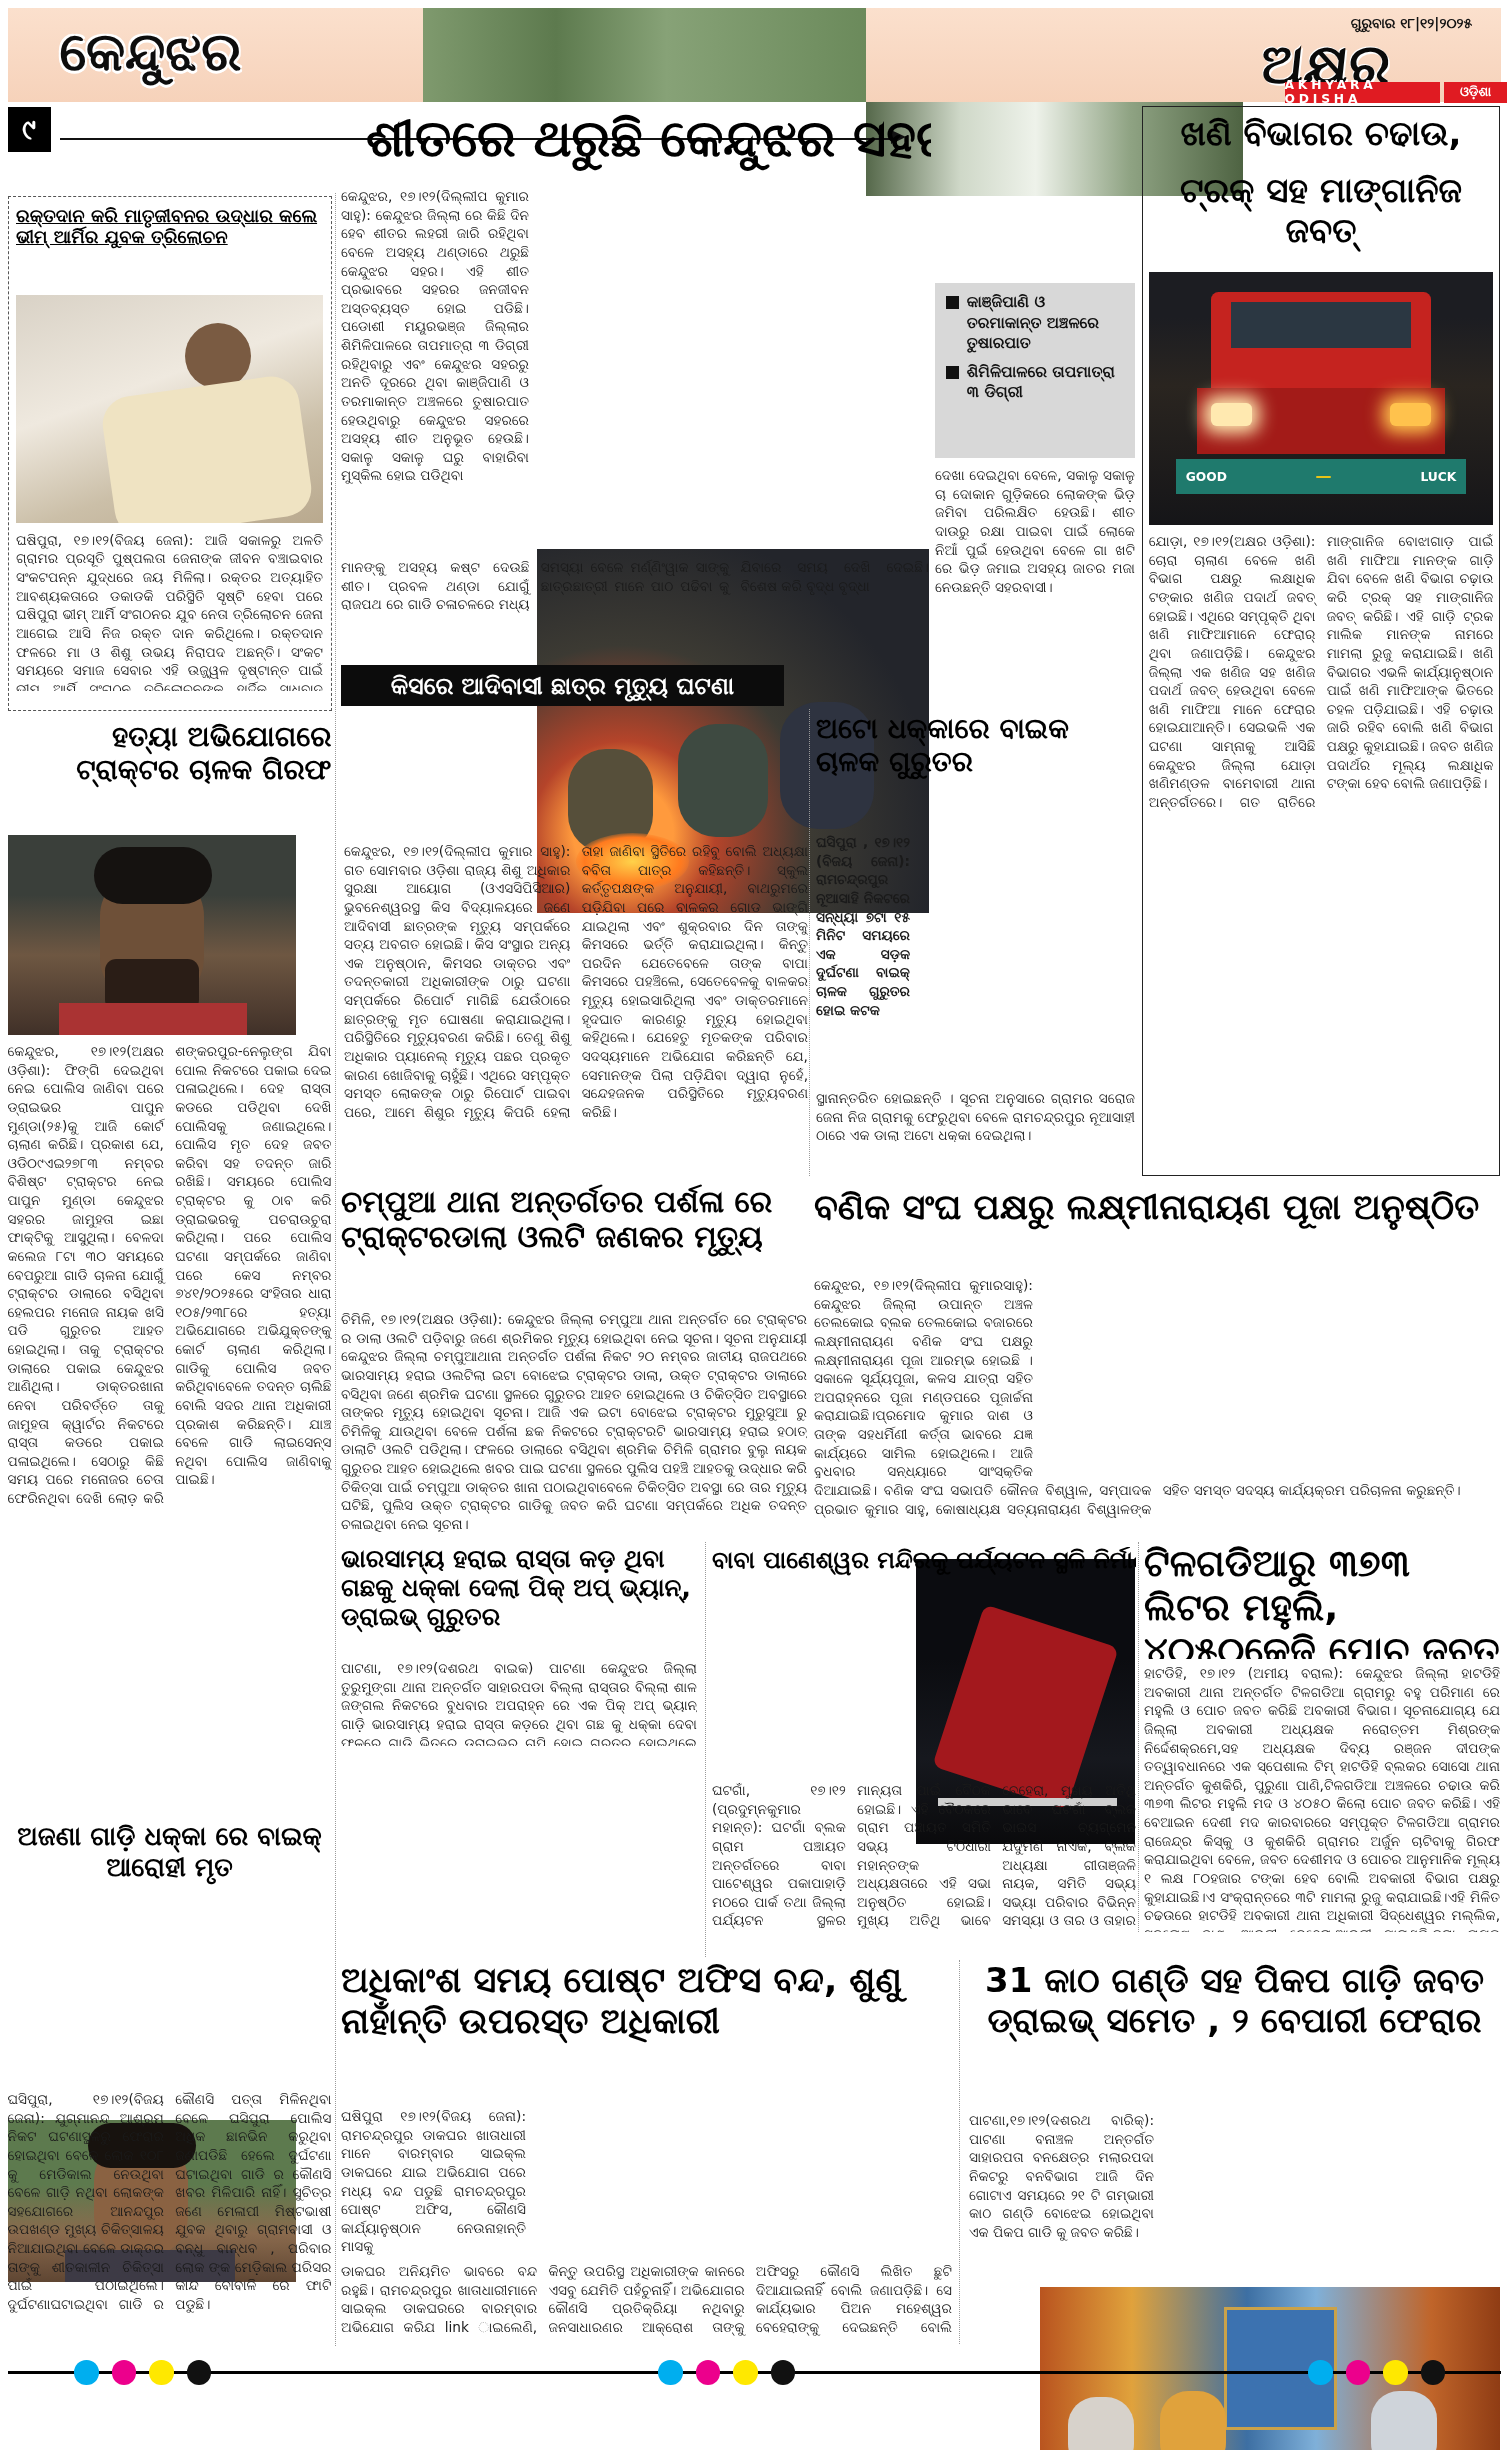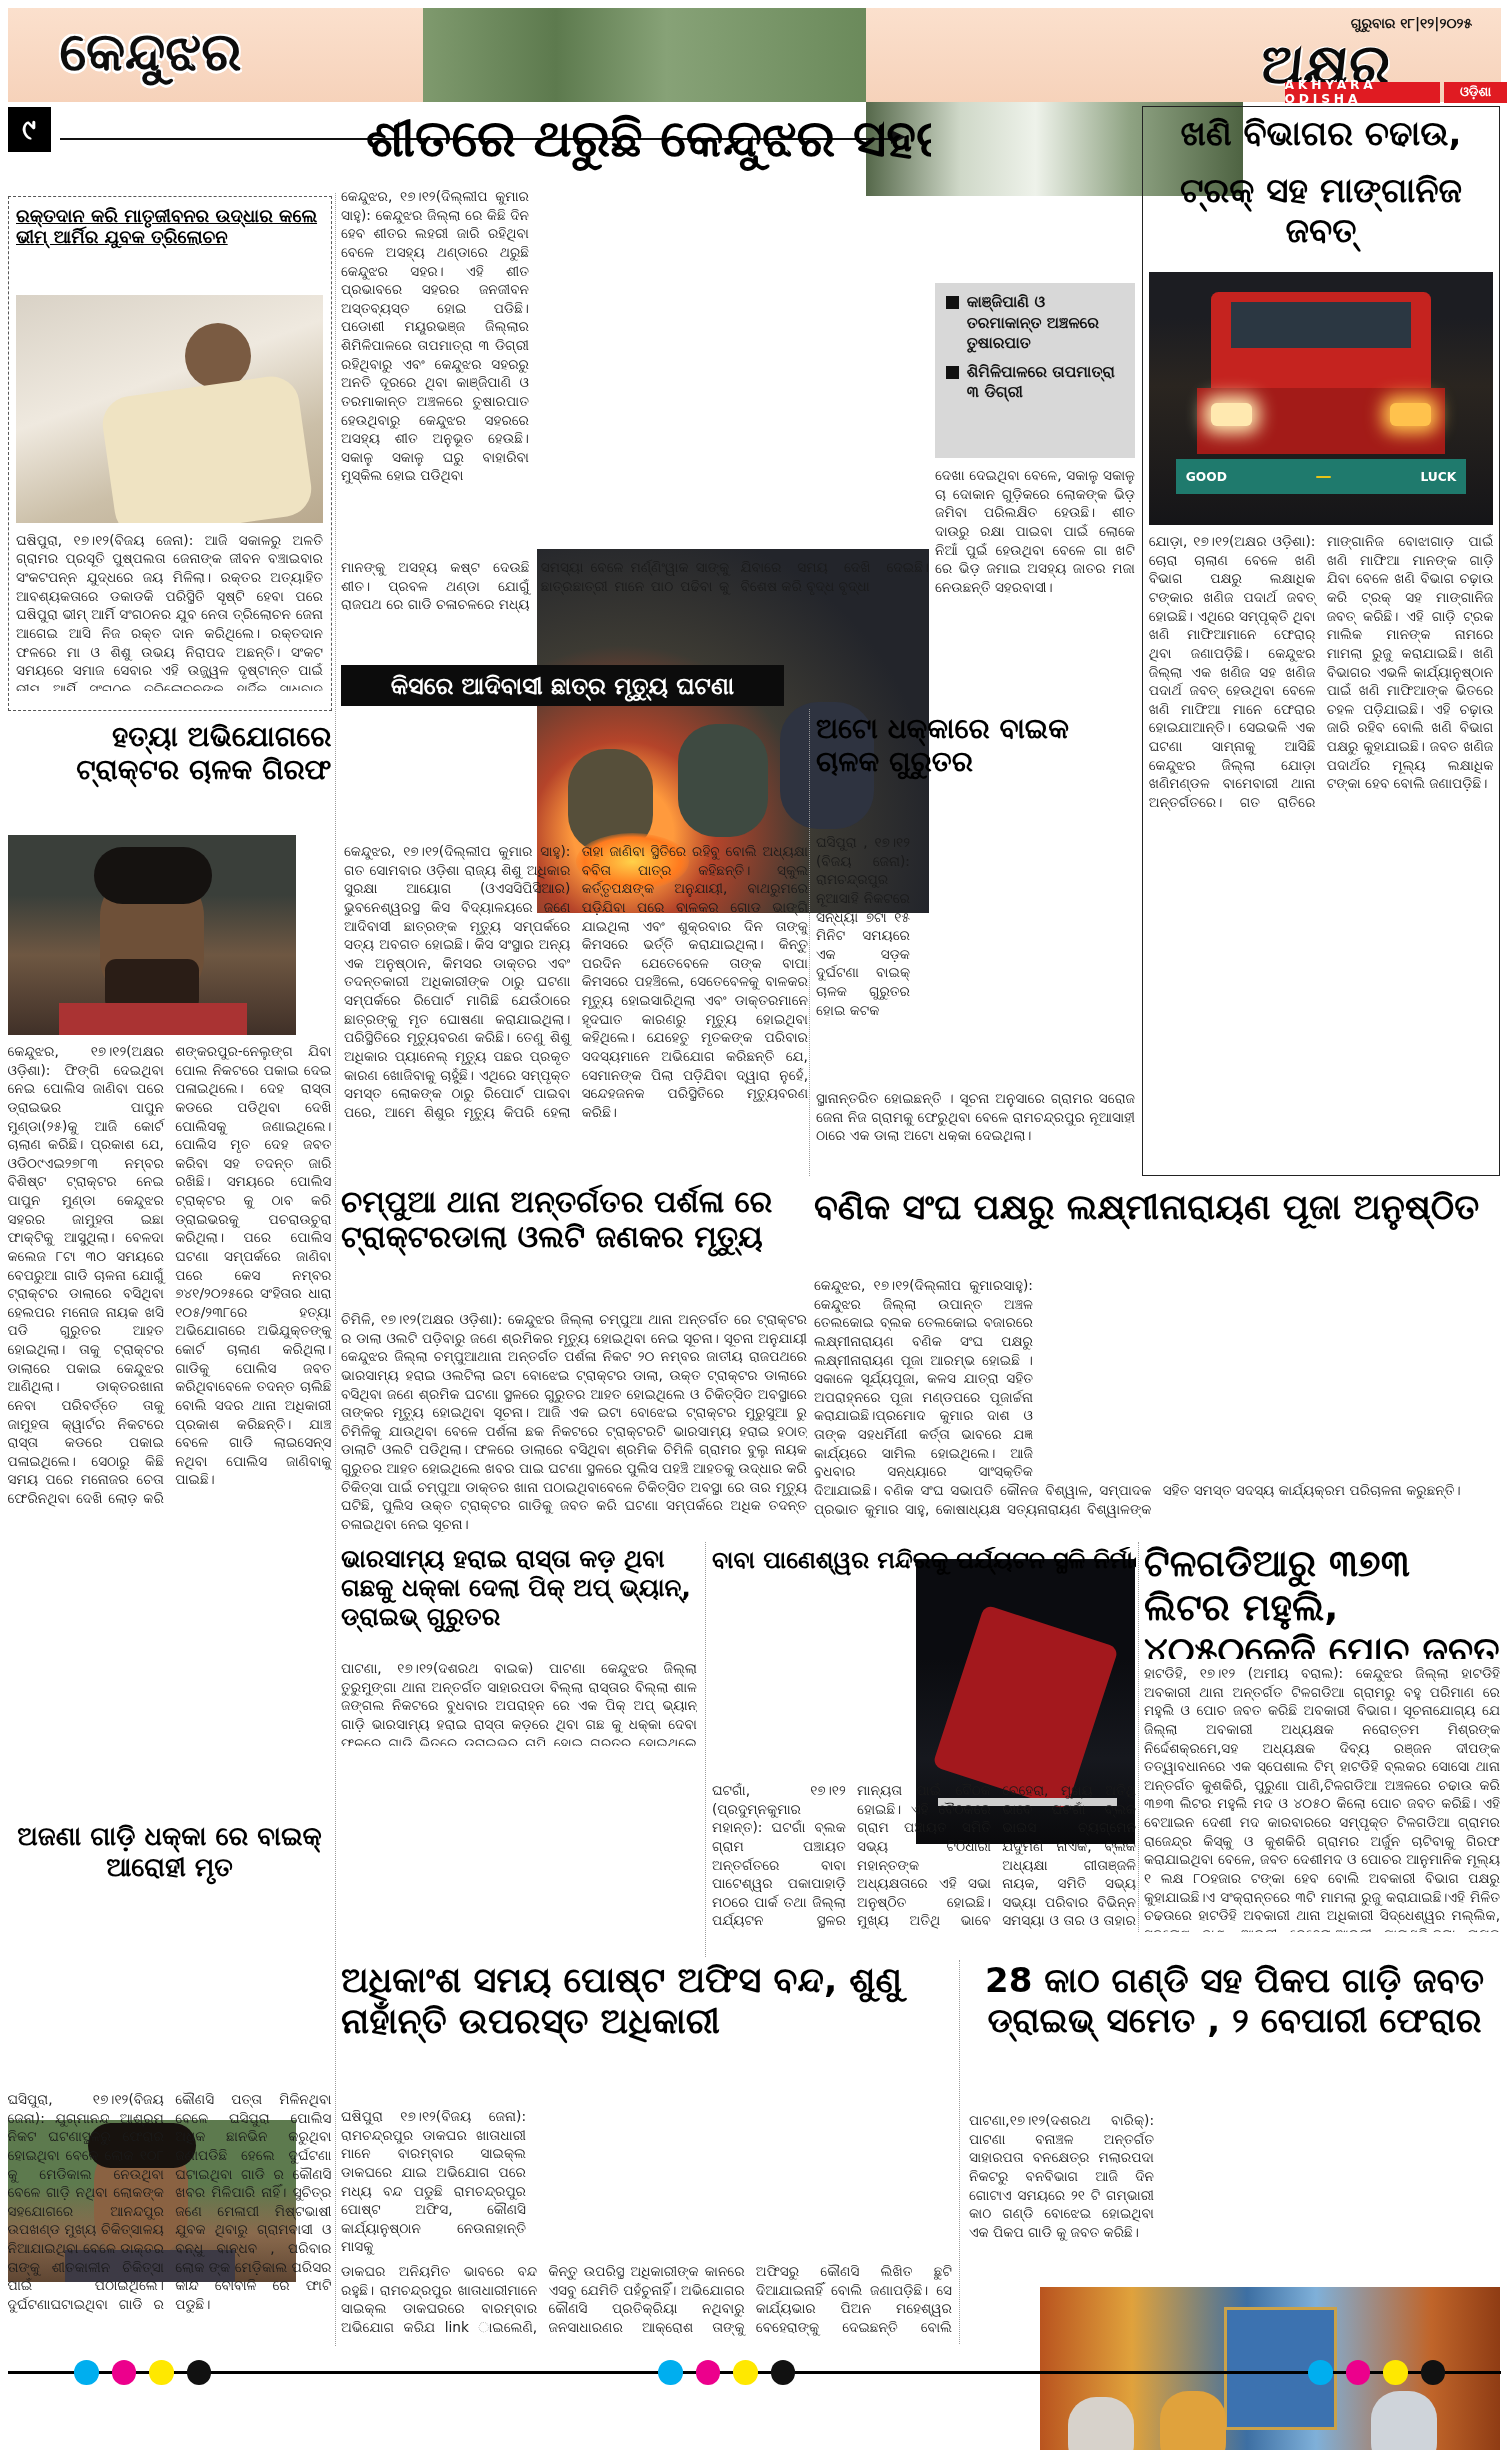--- a/index.html
+++ b/index.html
@@ -116,21 +116,21 @@
 
   <div class="abs body-text cols3" style="left:341px;top:558px;width:588px;height:102px;">ମାନଙ୍କୁ ଅସହ୍ୟ କଷ୍ଟ ଦେଉଛି ଶୀତ। ପ୍ରବଳ ଥଣ୍ଡା ଯୋଗୁଁ ରାଜପଥ ରେ ଗାଡି ଚଳାଚଳରେ ମଧ୍ୟ ସମସ୍ୟା ବେଳେ ମର୍ଣ୍ଣିଂୱାକ ସାଙ୍କୁ ଛାତ୍ରଛାତ୍ରୀ ମାନେ ପାଠ ପଢିବା କୁ ଯିବାରେ ସମୟ ଦେଖି ଦେଇଛି। ବିଶେଷ କରି ବୃଦ୍ଧ ବୃଦ୍ଧା</div>
 
   <div class="abs blackbanner" style="left:341px;top:665px;width:443px;height:41px;font-size:23.6px;">କିସରେ ଆଦିବାସୀ ଛାତ୍ର ମୃତ୍ୟୁ ଘଟଣା</div>
 
   <div class="abs body-text cols2" style="left:344px;top:842px;width:464px;height:332px;">କେନ୍ଦୁଝର, ୧୭।୧୨(ଦିଲ୍ଲୀପ କୁମାର ସାହୁ): ଗତ ସୋମବାର ଓଡ଼ିଶା ରାଜ୍ୟ ଶିଶୁ ଅଧିକାର ସୁରକ୍ଷା ଆୟୋଗ (ଓଏସସିପିସିଆର) ଭୁବନେଶ୍ୱରସ୍ଥ କିସ ବିଦ୍ୟାଳୟରେ ଜଣେ ଆଦିବାସୀ ଛାତ୍ରଙ୍କ ମୃତ୍ୟୁ ସମ୍ପର୍କରେ ସତ୍ୟ ଅବଗତ ହୋଇଛି। କିସ ସଂସ୍ଥାର ଅନ୍ୟ ଏକ ଅନୁଷ୍ଠାନ, କିମସର ଡାକ୍ତର ଏବଂ ତଦନ୍ତକାରୀ ଅଧିକାରୀଙ୍କ ଠାରୁ ଘଟଣା ସମ୍ପର୍କରେ ରିପୋର୍ଟ ମାଗିଛି ଯେଉଁଠାରେ ଛାତ୍ରଙ୍କୁ ମୃତ ଘୋଷଣା କରାଯାଇଥିଲା। ପରିସ୍ଥିତିରେ ମୃତ୍ୟୁବରଣ କରିଛି। ତେଣୁ ଶିଶୁ ଅଧିକାର ପ୍ୟାନେଲ୍ ମୃତ୍ୟୁ ପଛର ପ୍ରକୃତ କାରଣ ଖୋଜିବାକୁ ଚାହୁଁଛି। ଏଥିରେ ସମ୍ପୃକ୍ତ ସମସ୍ତ ଲୋକଙ୍କ ଠାରୁ ରିପୋର୍ଟ ପାଇବା ପରେ, ଆମେ ଶିଶୁର ମୃତ୍ୟୁ କିପରି ହେଲା ତାହା ଜାଣିବା ସ୍ଥିତିରେ ରହିବୁ ବୋଲି ଅଧ୍ୟକ୍ଷା ବବିତା ପାତ୍ର କହିଛନ୍ତି। ସ୍କୁଲ କର୍ତ୍ତୃପକ୍ଷଙ୍କ ଅନୁଯାୟୀ, ବାଥରୁମରେ ପଡ଼ିଯିବା ପରେ ବାଳକର ଗୋଡ ଭାଙ୍ଗି ଯାଇଥିଲା ଏବଂ ଶୁକ୍ରବାର ଦିନ ତାଙ୍କୁ କିମସରେ ଭର୍ତ୍ତି କରାଯାଇଥିଲା। କିନ୍ତୁ ପରଦିନ ଯେତେବେଳେ ତାଙ୍କ ବାପା କିମସରେ ପହଞ୍ଚିଲେ, ସେତେବେଳକୁ ବାଳକର ମୃତ୍ୟୁ ହୋଇସାରିଥିଲା ଏବଂ ଡାକ୍ତରମାନେ ହୃଦଘାତ କାରଣରୁ ମୃତ୍ୟୁ ହୋଇଥିବା କହିଥିଲେ। ଯେହେତୁ ମୃତକଙ୍କ ପରିବାର ସଦସ୍ୟମାନେ ଅଭିଯୋଗ କରିଛନ୍ତି ଯେ, ସେମାନଙ୍କ ପିଲା ପଡ଼ିଯିବା ଦ୍ୱାରା ନୁହେଁ, ସନ୍ଦେହଜନକ ପରିସ୍ଥିତିରେ ମୃତ୍ୟୁବରଣ କରିଛି।</div>
 
   <div class="abs vrule" style="left:809px;top:709px;height:467px;"></div>
 
   <div class="abs hl" style="left:816px;top:712px;width:320px;height:113px;font-size:28px;">ଅଟୋ ଧକ୍କାରେ ବାଇକ ଚାଳକ ଗୁରୁତର</div>
-  <div class="abs body-text" style="left:816px;top:833px;width:94px;height:288px;">ଘସିପୁରା , ୧୭।୧୨ (ବିଜୟ ଜେନା): ରାମଚନ୍ଦ୍ରପୁର ନୂଆସାହି ନିକଟରେ ସନ୍ଧ୍ୟା ୭ଟା ୧୫ ମିନିଟ ସମୟରେ ଏକ ସଡ଼କ ଦୁର୍ଘଟଣା ବାଇକ୍ ଚାଳକ ଗୁରୁତର ହୋଇ କଟକ</div>
+  <div class="abs body-text" style="left:816px;top:833px;width:94px;height:288px;font-weight:bold;">ଘସିପୁରା , ୧୭।୧୨ (ବିଜୟ ଜେନା): ରାମଚନ୍ଦ୍ରପୁର ନୂଆସାହି ନିକଟରେ ସନ୍ଧ୍ୟା ୭ଟା ୧୫ ମିନିଟ ସମୟରେ ଏକ ସଡ଼କ ଦୁର୍ଘଟଣା ବାଇକ୍ ଚାଳକ ଗୁରୁତର ହୋଇ କଟକ</div>
   <div class="abs photo ph-auto" style="left:916px;top:833px;width:219px;height:285px;">
     <div class="abs" style="left:18%;top:22%;width:141px;height:170px;background:#a3181d;transform:rotate(18deg);border-radius:9.4px;"></div>
     <div class="abs" style="left:10%;top:84%;width:179px;height:7.5px;background:#cfcfcf;"></div>
   </div>
   <div class="abs body-text" style="left:816px;top:1089px;width:319px;height:53px;">ସ୍ଥାନାନ୍ତରିତ ହୋଇଛନ୍ତି । ସୂଚନା ଅନୁସାରେ ଗ୍ରାମର ସରୋଜ ଜେନା ନିଜ ଗ୍ରାମକୁ ଫେରୁଥିବା ବେଳେ ରାମଚନ୍ଦ୍ରପୁର ନୂଆସାହୀ ଠାରେ ଏକ ଡାଲା ଅଟୋ ଧକ୍କା ଦେଇଥିଲା।</div>
 
   <div class="abs hl" style="left:341px;top:1184px;width:466px;height:119px;font-size:30px;">ଚମ୍ପୁଆ ଥାନା ଅନ୍ତର୍ଗତର ପର୍ଶଳା ରେ ଟ୍ରାକ୍ଟରଡାଲା ଓଲଟି ଜଣକର ମୃତ୍ୟୁ</div>
   <div class="abs body-text" style="left:341px;top:1310px;width:466px;height:222px;">ଚିମିଳି, ୧୭।୧୨(ଅକ୍ଷର ଓଡ଼ିଶା): କେନ୍ଦୁଝର ଜିଲ୍ଲା ଚମ୍ପୁଆ ଥାନା ଅନ୍ତର୍ଗତ ରେ ଟ୍ରାକ୍ଟର ର ଡାଲା ଓଲଟି ପଡ଼ିବାରୁ ଜଣେ ଶ୍ରମିକର ମୃତ୍ୟୁ ହୋଇଥିବା ନେଇ ସୂଚନା। ସୂଚନା ଅନୁଯାୟୀ କେନ୍ଦୁଝର ଜିଲ୍ଲା ଚମ୍ପୁଆଥାନା ଅନ୍ତର୍ଗତ ପର୍ଶଳା ନିକଟ ୨୦ ନମ୍ବର ଜାତୀୟ ରାଜପଥରେ ଭାରସାମ୍ୟ ହରାଇ ଓଲଟିଲା ଇଟା ବୋଝେଇ ଟ୍ରାକ୍ଟର ଡାଲା, ଉକ୍ତ ଟ୍ରାକ୍ଟର ଡାଲାରେ ବସିଥିବା ଜଣେ ଶ୍ରମିକ ଘଟଣା ସ୍ଥଳରେ ଗୁରୁତର ଆହତ ହୋଇଥିଲେ ଓ ଚିକିତ୍ସିତ ଅବସ୍ଥାରେ ତାଙ୍କର ମୃତ୍ୟୁ ହୋଇଥିବା ସୂଚନା। ଆଜି ଏକ ଇଟା ବୋଝେଇ ଟ୍ରାକ୍ଟର ମୁରୁସୁଆ ରୁ ଚିମିଳିକୁ ଯାଉଥିବା ବେଳେ ପର୍ଶଳା ଛକ ନିକଟରେ ଟ୍ରାକ୍ଟରଟି ଭାରସାମ୍ୟ ହରାଇ ହଠାତ୍ ଡାଲାଟି ଓଲଟି ପଡିଥିଲା। ଫଳରେ ଡାଲାରେ ବସିଥିବା ଶ୍ରମିକ ଚିମିଳି ଗ୍ରାମର ବୁଲୁ ନାୟକ ଗୁରୁତର ଆହତ ହୋଇଥିଲେ ଖବର ପାଇ ଘଟଣା ସ୍ଥଳରେ ପୁଲିସ ପହଞ୍ଚି ଆହତକୁ ଉଦ୍ଧାର କରି ଚିକିତ୍ସା ପାଇଁ ଚମ୍ପୁଆ ଡାକ୍ତର ଖାନା ପଠାଇଥିବାବେଳେ ଚିକିତ୍ସିତ ଅବସ୍ଥା ରେ ତାର ମୃତ୍ୟୁ ଘଟିଛି, ପୁଲିସ ଉକ୍ତ ଟ୍ରାକ୍ଟର ଗାଡିକୁ ଜବତ କରି ଘଟଣା ସମ୍ପର୍କରେ ଅଧିକ ତଦନ୍ତ ଚଳାଇଥିବା ନେଇ ସୂଚନା।</div>
 
   <div class="abs hl" style="left:814px;top:1187px;width:686px;height:83px;font-size:35px;white-space:nowrap;">ବଣିକ ସଂଘ ପକ୍ଷରୁ ଲକ୍ଷ୍ମୀନାରାୟଣ ପୂଜା ଅନୁଷ୍ଠିତ</div>
@@ -175,21 +175,21 @@
 
   <div class="abs vrule" style="left:1138px;top:1542px;height:390px;"></div>
 
   <div class="abs hl" style="left:341px;top:1960px;width:611px;height:139px;font-size:35px;">ଅଧିକାଂଶ ସମୟ ପୋଷ୍ଟ ଅଫିସ ବନ୍ଦ, ଶୁଣୁ ନାହାଁନ୍ତି ଉପରସ୍ତ ଅଧିକାରୀ</div>
   <div class="abs body-text" style="left:341px;top:2107px;width:185px;height:149px;">ଘଷିପୁରା ୧୭।୧୨(ବିଜୟ ଜେନା): ରାମଚନ୍ଦ୍ରପୁର ଡାକଘର ଖାତାଧାରୀ ମାନେ ବାରମ୍ବାର ସାଇକ୍ଲ ଡାକଘରେ ଯାଇ ଅଭିଯୋଗ ପରେ ମଧ୍ୟ ବନ୍ଦ ପଡୁଛି ରାମଚନ୍ଦ୍ରପୁର ପୋଷ୍ଟ ଅଫିସ, କୌଣସି କାର୍ଯ୍ୟାନୁଷ୍ଠାନ ନେଉନାହାନ୍ତି ମାସକୁ</div>
 
   <div class="abs body-text cols3" style="left:341px;top:2262px;width:611px;height:83px;">ଡାକଘର ଅନିୟମିତ ଭାବରେ ବନ୍ଦ ରହୁଛି। ରାମଚନ୍ଦ୍ରପୁର ଖାତାଧାରୀମାନେ ସାଇକ୍ଲ ଡାକଘରରେ ବାରମ୍ବାର ଅଭିଯୋଗ କରିଯ link ାଇଲେଣି, କିନ୍ତୁ ଉପରିସ୍ଥ ଅଧିକାରୀଙ୍କ କାନରେ ଏସବୁ ଯେମିତି ପହଁଚୁନାହିଁ। ଅଭିଯୋଗର କୌଣସି ପ୍ରତିକ୍ରିୟା ନଥିବାରୁ ଜନସାଧାରଣର ଆକ୍ରୋଶ ତାଙ୍କୁ ଅଫିସରୁ କୌଣସି ଲିଖିତ ଛୁଟି ଦିଆଯାଇନାହିଁ ବୋଲି ଜଣାପଡ଼ିଛି। ସେ କାର୍ଯ୍ୟଭାର ପିଅନ ମହେଶ୍ୱର ବେହେରାଙ୍କୁ ଦେଇଛନ୍ତି ବୋଲି କହୁଛନ୍ତି। କିନ୍ତୁ ମହେଶ୍ୱରଙ୍କୁ ପଚାରିବାରୁ ସେ କହୁଛନ୍ତି ମତେ ଟଙ୍କା ଜମା କିମ୍ବା ଉଠାଣ କରିବାର ଯନ୍ତ୍ର (ମେସିନ) ଦିଆଯାଇନାହିଁ, ଯାହା...</div>
 
   <div class="abs vrule" style="left:959px;top:1960px;height:384px;"></div>
 
-  <div class="abs hl" style="left:969px;top:1960px;width:531px;height:143px;font-size:34px;text-align:center;">28 କାଠ ଗଣ୍ଡି ସହ ପିକପ ଗାଡ଼ି ଜବତ ଡ୍ରାଇଭ୍ ସମେତ , ୨ ବେପାରୀ ଫେରାର</div>
+  <div class="abs hl" style="left:969px;top:1960px;width:531px;height:143px;font-size:34px;text-align:center;">31 କାଠ ଗଣ୍ଡି ସହ ପିକପ ଗାଡ଼ି ଜବତ ଡ୍ରାଇଭ୍ ସମେତ , ୨ ବେପାରୀ ଫେରାର</div>
   <div class="abs body-text" style="left:969px;top:2111px;width:185px;height:234px;">ପାଟଣା,୧୭।୧୨(ଦଶରଥ ବାରିକ୍): ପାଟଣା ବନାଞ୍ଚଳ ଅନ୍ତର୍ଗତ ସାହାରପତା ବନକ୍ଷେତ୍ର ମଲାରପଦା ନିକଟରୁ ବନବିଭାଗ ଆଜି ଦିନ ଗୋଟାଏ ସମୟରେ ୨୧ ଟି ଗମ୍ଭାରୀ କାଠ ଗଣ୍ଡି ବୋଝେଇ ହୋଇଥିବା ଏକ ପିକପ ଗାଡି କୁ ଜବତ କରିଛି।</div>
 
   <div class="abs regline" style="left:7.5px;top:2371px;width:1493px;"></div>
   <div class="abs" style="left:74px;top:2360px;">
     <span class="dot" style="background:#00aeef;"></span><span class="dot" style="background:#ec008c;"></span><span class="dot" style="background:#ffe800;"></span><span class="dot" style="background:#111;"></span>
   </div>
   <div class="abs" style="left:658px;top:2360px;">
     <span class="dot" style="background:#00aeef;"></span><span class="dot" style="background:#ec008c;"></span><span class="dot" style="background:#ffe800;"></span><span class="dot" style="background:#111;"></span>
   </div>
   <div class="abs" style="left:1308px;top:2360px;">

